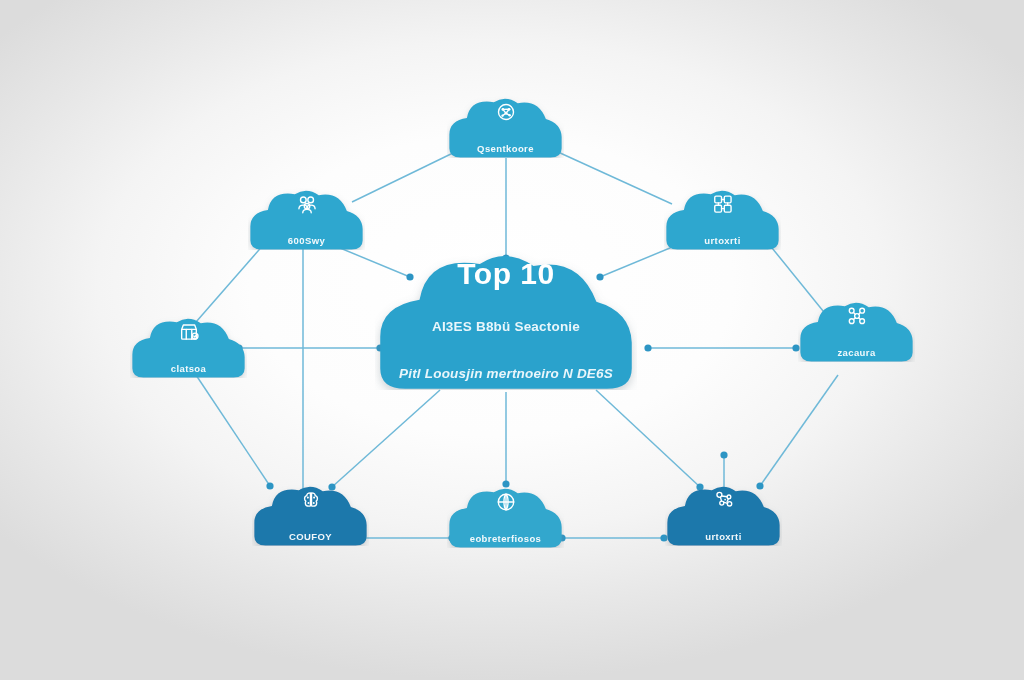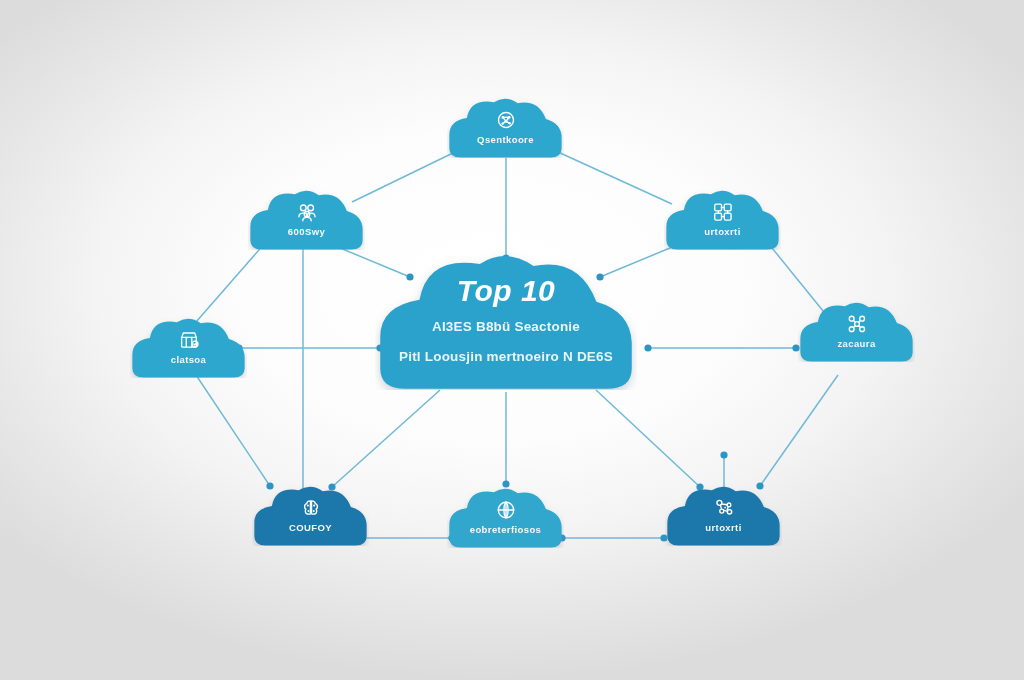--- a/index.html
+++ b/index.html
@@ -45,53 +45,53 @@
   .cloud-inner {
     position: relative;
     z-index: 2;
     display: flex;
     flex-direction: column;
     align-items: center;
     justify-content: center;
     width: 100%;
     height: 100%;
     pointer-events: none;
+    gap: 17px;
   }
   .node-icon {
     display: block;
   }
   .node-label {
     color: #ffffff;
     font-family: "Liberation Sans", sans-serif;
     letter-spacing: 0.4px;
     text-align: center;
     white-space: nowrap;
     opacity: 0.94;
   }
   
   #node-center .title {
     color: #ffffff;
     font-size: 30px;
     font-weight: bold;
     letter-spacing: 0.5px;
     line-height: 1;
     text-align: center;
-    font-style: italic;
   }
   #node-center .sub1,
   #node-center .sub2 {
     color: #e9f6fb;
     font-size: 13.5px;
     font-weight: bold;
     letter-spacing: 0.2px;
     text-align: right;
     white-space: nowrap;
   }
   #node-center .sub1 { margin-top: 13px; }
-  #node-center .sub2 { margin-top: 15px; }
+  #node-center .sub2 { margin-top: 15px; font-style: italic; }
 
   .satellite .node-label { font-size: 9.5px; font-weight: bold; }
   .satellite .node-icon { margin-bottom: 3px; }
 </style>
 </head>
 <body>
 
 <div id="canvas">
 
   <svg id="edges" viewBox="0 0 1024 680" xmlns="http://www.w3.org/2000/svg">

